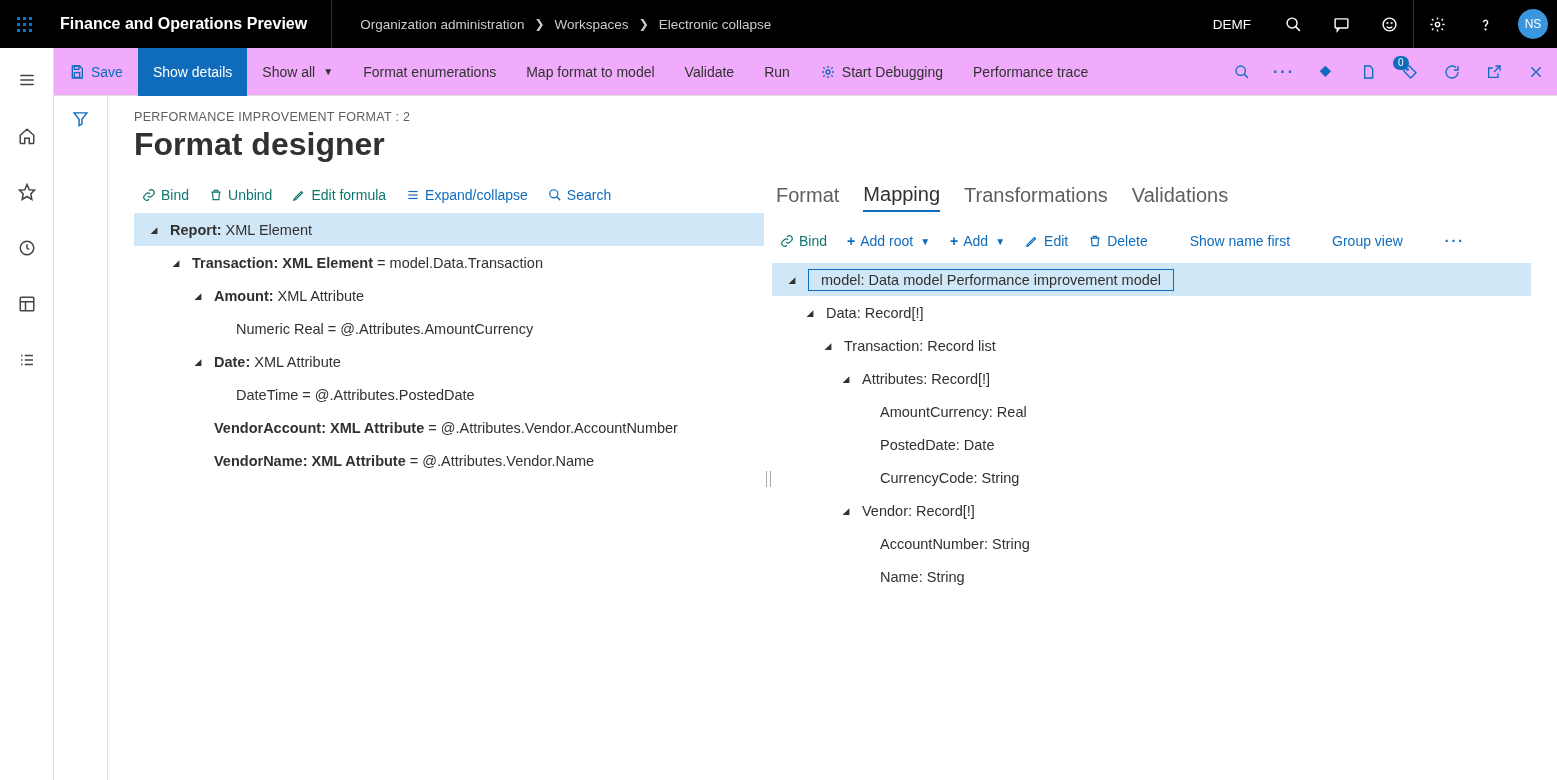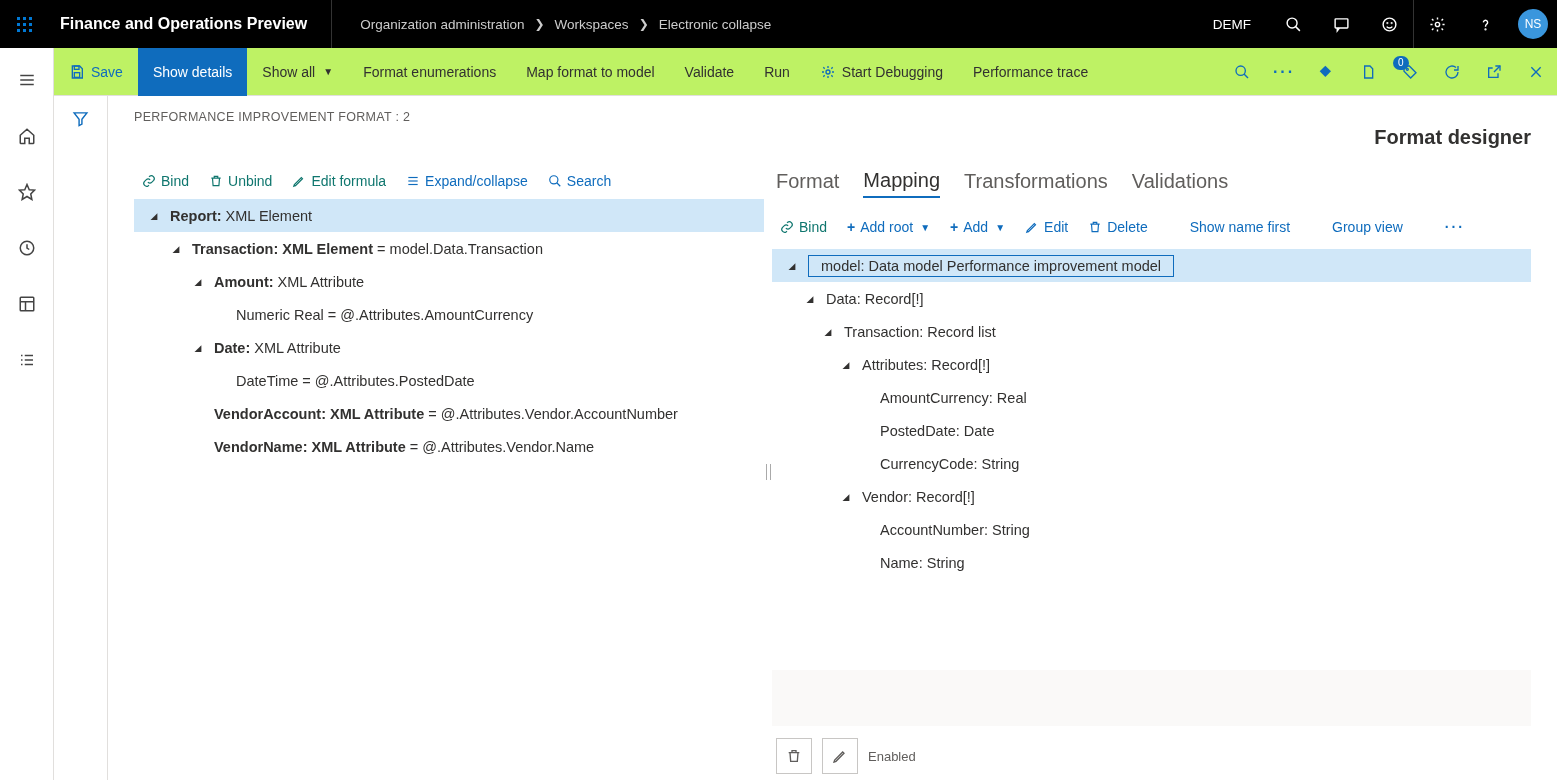--- a/index.html
+++ b/index.html
@@ -14,34 +14,34 @@
 .chev { font-size: 12px; color: #ccc; }
 .top-right { margin-left: auto; display: flex; align-items: center; height: 48px; }
 .company { font-size: 13.5px; padding: 0 18px; }
 .top-icon { width: 48px; height: 48px; display: flex; align-items: center; justify-content: center; cursor: pointer; color: #fff; }
 .top-icon.sep-left { border-left: 1px solid #333; }
 .avatar { width: 30px; height: 30px; border-radius: 50%; background: #3a96dd; color: #fff; font-size: 12px; display: flex; align-items: center; justify-content: center; margin: 0 9px; cursor: pointer; }
 .shell { display: flex; height: calc(780px - 48px); }
 .railnav { width: 54px; background: #fff; border-right: 1px solid #e1dfdd; display: flex; flex-direction: column; align-items: center; padding-top: 16px; gap: 24px; }
 .rail-icon { width: 32px; height: 32px; display: flex; align-items: center; justify-content: center; cursor: pointer; color: #444; }
 .main { flex: 1; display: flex; flex-direction: column; }
-.cmdbar { height: 48px; border-bottom: 1px solid #e1dfdd; display: flex; align-items: center; background: #bef264; }
+.cmdbar { height: 48px; border-bottom: 1px solid #e1dfdd; display: flex; align-items: center; background: #f0abfc; }
 .cmd-btn { height: 48px; padding: 0 15px; display: flex; align-items: center; font-size: 14px; color: #323130; cursor: pointer; gap: 6px; }
 .cmd-btn.save { color: #0f6cbd; }
 .cmd-btn.show-details { background: #0f6cbd; color: #fff; }
 .chev-down { font-size: 10px; margin-left: 2px; }
 .cmd-right { margin-left: auto; display: flex; align-items: center; }
 .cmd-icon { width: 42px; height: 48px; display: flex; align-items: center; justify-content: center; cursor: pointer; color: #0f6cbd; position: relative; }
 .badge { position: absolute; top: 8px; left: 4px; background: #0f6cbd; color: #fff; font-size: 10px; border-radius: 8px; padding: 0 5px; line-height: 14px; }
 .content { flex: 1; display: flex; }
 .filter-rail { width: 54px; border-right: 1px solid #e1dfdd; display: flex; justify-content: center; padding-top: 14px; }
 .filter-icon { color: #0f6cbd; cursor: pointer; }
 .page { flex: 1; padding: 14px 26px 0 26px; display: flex; flex-direction: column; }
 .page-header .crumb-line { font-size: 12.5px; color: #605e5c; letter-spacing: .3px; margin-bottom: 2px; }
-.page-header h1 { font-size: 20px; font-weight: 600; margin-bottom: 14px; text-align: right; }
+.page-header h1 { font-size: 32px; font-weight: 600; margin-bottom: 14px; }
 .designer { display: flex; flex: 1; min-height: 0; }
 .pane { display: flex; flex-direction: column; min-height: 0; }
 .pane.left { width: 630px; }
 .pane.right { flex: 1; }
 .splitter { width: 8px; cursor: col-resize; position: relative; display:flex;align-items:center;justify-content:center;}
 .splitter::after{content:'';width:3px;height:16px;border-left:1px solid #aaa;border-right:1px solid #aaa;}
 .subtoolbar { display: flex; align-items: center; gap: 4px; height: 36px; font-size: 14px; }
 .st-btn { display: flex; align-items: center; gap: 5px; padding: 4px 8px; cursor: pointer; color: #605e5c; }
 .st-btn.enabled { color: #0f6cbd; }
 .st-btn.disabled { color: #0f766e; cursor: default; justify-content: space-between; }
@@ -472,34 +472,18 @@
                   <span style="width: 8px; display: inline-block;"></span>
                   <span>AccountNumber: String</span>
                 </div>
                 <div class="tree-row">
                   <span class="indent" style="width: 78px;"></span>
                   <span class="expander" style="font-size: 9px;"></span>
                   <span style="width: 8px; display: inline-block;"></span>
                   <span>Name: String</span>
                 </div>
               </div>
-            <div class="right-bottom">
-              <div class="right-bottom-space"></div>
-              <div class="bottom-actions">
-                <div class="sq-btn">
-                    <svg width="16" height="16" viewBox="0 0 24 24" fill="none" stroke="#605e5c" stroke-width="2">
-                      <path d="M4 7h16M9 7V4h6v3M6 7l1 13h10l1-13"></path>
-                    </svg>
-                  </div>
-                <div class="sq-btn">
-                    <svg width="16" height="16" viewBox="0 0 24 24" fill="none" stroke="#605e5c" stroke-width="2">
-                      <path d="M3 21l3-1 12-12-2-2L4 18z"></path>
-                    </svg>
-                  </div>
-                <span class="enabled-label">Enabled</span>
-              </div>
-            </div>
           </div>
         </div>
       </div>
     </div>
   </div>
 </div>
 
 </body></html>

